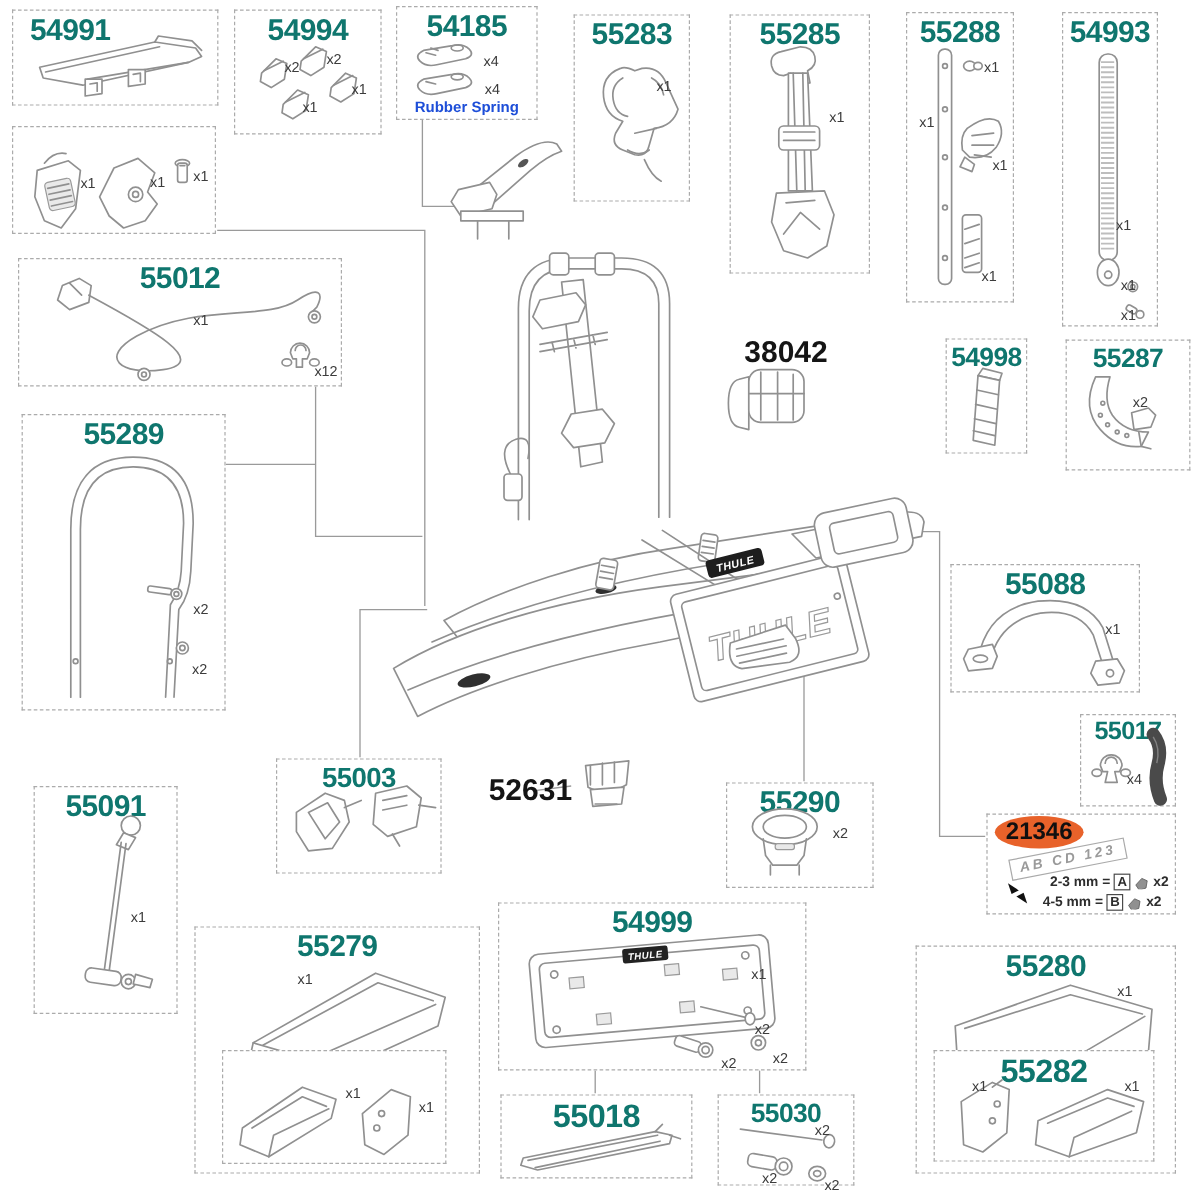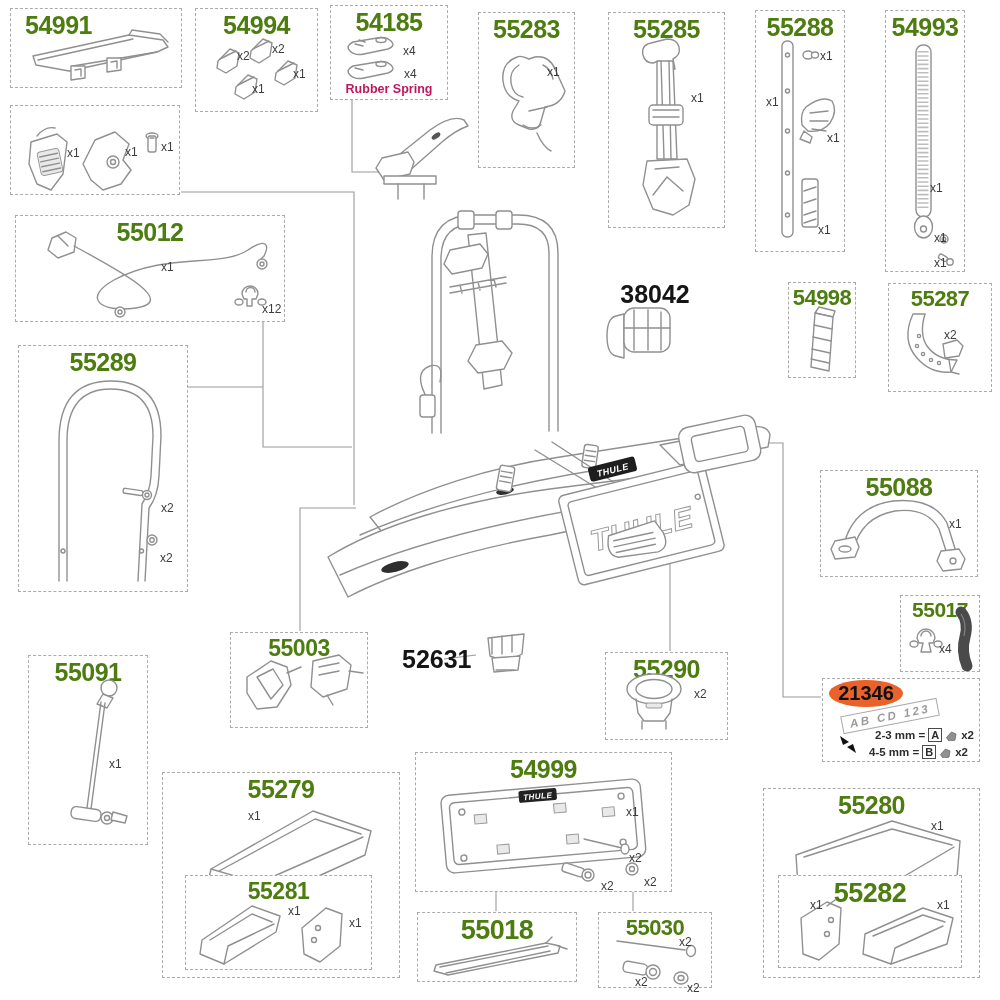--- a/index.html
+++ b/index.html
@@ -1,28 +1,28 @@
 <!DOCTYPE html>
 <html><head>
 <meta charset="utf-8">
 <style>
   html,body{margin:0;padding:0;background:#fff;}
   #canvas{position:relative;width:1000px;height:1000px;background:#fff;overflow:hidden;
           font-family:"Liberation Sans",sans-serif;}
   .pbox{position:absolute;border:1px dashed #ababab;background:#fff;box-sizing:border-box;}
   .pl{position:absolute;top:3px;left:0;right:0;text-align:center;font-size:25px;font-weight:700;
-      color:#4d7c0f;letter-spacing:-0.5px;line-height:1.05;}
+      color:#0f766e;letter-spacing:-0.5px;line-height:1.05;}
   .pl.left{text-align:left;padding-left:14px;}
   .freelabel{position:absolute;font-size:25px;font-weight:700;color:#151515;}
   .q{position:absolute;font-size:12px;color:#3c3c3c;white-space:nowrap;}
   svg.d{position:absolute;left:0;top:0;overflow:visible;}
   .ln{fill:none;stroke:#909090;stroke-width:1.4;stroke-linecap:round;stroke-linejoin:round;}
   .fl{fill:#fff;stroke:#909090;stroke-width:1.4;stroke-linejoin:round;}
   .sh{fill:#e9e9e9;stroke:#9a9a9a;stroke-width:1;}
-  .caption{position:absolute;left:0;right:0;text-align:center;font-size:12.5px;font-weight:700;color:#be185d;}
+  .caption{position:absolute;left:0;right:0;text-align:center;font-size:12.5px;font-weight:700;color:#1d4ed8;}
   .leader{position:absolute;left:0;top:0;pointer-events:none;}
   
   .hl-ellipse{position:absolute;left:6px;top:1px;width:74px;height:27px;border-radius:50%;
       text-align:center;line-height:27px;font-size:20px;font-weight:700;color:#101010;}
   .plate52598{position:absolute;left:18px;top:28px;width:96px;height:16px;border:1.2px solid #aaa;
       background:#fff;transform:rotate(-11deg);font-size:11.5px;font-weight:700;font-style:italic;
       color:#9a9a9a;letter-spacing:2.5px;text-align:center;line-height:16px;}
   .srow{position:absolute;display:flex;align-items:center;gap:3px;font-size:11.5px;font-weight:700;color:#2d2d2d;}
   .codebox{display:inline-block;border:1.3px solid #4a4a4a;padding:0 2px;font-size:11px;line-height:12px;}
   .wordmark{font-family:"Liberation Sans",sans-serif;font-weight:700;font-style:italic;
@@ -299,21 +299,21 @@
         <circle class="ln" cx="34" cy="70" r="1.6"></circle>
       <circle class="ln" cx="42" cy="76" r="1.6"></circle>
         <circle class="ln" cx="50" cy="79" r="1.6"></circle>
       <circle class="ln" cx="30" cy="52" r="1.6"></circle>
       <path class="fl" d="M54,60 l14,-4 6,6 -4,10 -14,2 z"></path>
       <path class="ln" d="M60,76 l2,12 8,2"></path>
     </svg>
     <span class="q" style="left:55px;top:44px">x2</span>
   </div>
 
-  <div class="pbox" style="left:820px;top:470px;width:158px;height:107px">
+  <div class="pbox" style="left:792px;top:470px;width:158px;height:107px">
     <div class="pl">55088</div>
     <svg class="d" width="158" height="107">
       <path class="ln" d="M22,78 Q30,36 72,30 Q112,26 126,52 L136,84"></path>
       <path class="ln" d="M32,80 Q40,46 74,40 Q106,36 118,58 L127,86"></path>
       <path class="fl" d="M14,70 l20,-4 4,10 -4,10 -20,2 -4,-10 z"></path>
         <ellipse class="ln" cx="24" cy="78" rx="6" ry="3"></ellipse>
       <path class="fl" d="M120,80 l18,-2 6,10 -4,10 -18,2 -6,-10 z"></path>
         <circle class="ln" cx="132" cy="90" r="3"></circle>
     </svg>
     <span class="q" style="left:128px;top:46px">x1</span>
@@ -376,21 +376,21 @@
   <div class="pbox" style="left:230px;top:632px;width:138px;height:96px">
     <div class="pl" style="font-size:23px">55003</div>
     <svg class="d" width="138" height="96">
       <path class="fl" d="M16,44 l24,-16 16,6 4,18 -14,22 -20,2 -10,-16 z"></path>
       <path class="ln" d="M26,44 l16,-8 10,16 -12,14 z M56,40 l14,-6"></path>
       <path class="fl" d="M82,28 l26,-6 12,10 -4,24 -24,8 -12,-10 z"></path>
       <path class="ln" d="M88,34 l20,-4 M88,42 l20,-4 M118,38 l14,2 M96,62 l6,10"></path>
     </svg>
   </div>
 
-  <div class="freelabel" style="left:402px;top:645px;width:80px;text-align:left">52631</div>
+  <div class="freelabel" style="left:402px;top:645px;width:80px;text-align:center">52631</div>
   <svg class="d" style="left:478px;top:622px" width="58" height="62" viewBox="0 0 58 62">
     <path class="fl" d="M10,16 l36,-4 -2,20 q-16,10 -32,2 z"></path>
     <path class="ln" d="M14,16 v16 M24,14 v18 M34,13 v17"></path>
     <path class="fl" d="M14,36 l28,-2 -2,14 -24,2 z"></path>
       <path class="ln" d="M18,48 h18"></path>
   </svg>
 
   <div class="pbox" style="left:605px;top:652px;width:123px;height:88px">
     <div class="pl">55290</div>
     <svg class="d" width="123" height="88">
@@ -404,21 +404,20 @@
 
   <div class="pbox" style="left:162px;top:772px;width:238px;height:206px">
     <div class="pl">55279</div>
     <svg class="d" width="238" height="140">
       <path class="fl" d="M48,96 L150,38 L208,58 L202,82 L96,130 L44,114 Z"></path>
       <path class="ln" d="M56,98 L152,46 L198,61 M96,130 L100,108 L200,64 M48,96 L96,110"></path>
     </svg>
     <span class="q" style="left:85px;top:36px">x1</span>
   </div>
   <div class="pbox" style="left:185px;top:875px;width:187px;height:95px">
-    <div class="pl" style="font-size:23px">55281</div>
     <svg class="d" width="187" height="95">
       <path class="fl" d="M16,64 L66,30 L94,40 L90,56 L38,88 L14,78 Z"></path>
       <path class="ln" d="M24,64 L66,38 L86,46 M38,88 L42,70 L88,48"></path>
       <path class="fl" d="M116,52 l24,-20 16,6 -2,32 -20,16 -16,-8 z"></path>
       <circle class="ln" cx="132" cy="52" r="2.5"></circle>
         <circle class="ln" cx="128" cy="64" r="2.5"></circle>
     </svg>
     <span class="q" style="left:102px;top:28px">x1</span>
     <span class="q" style="left:163px;top:40px">x1</span>
   </div>

